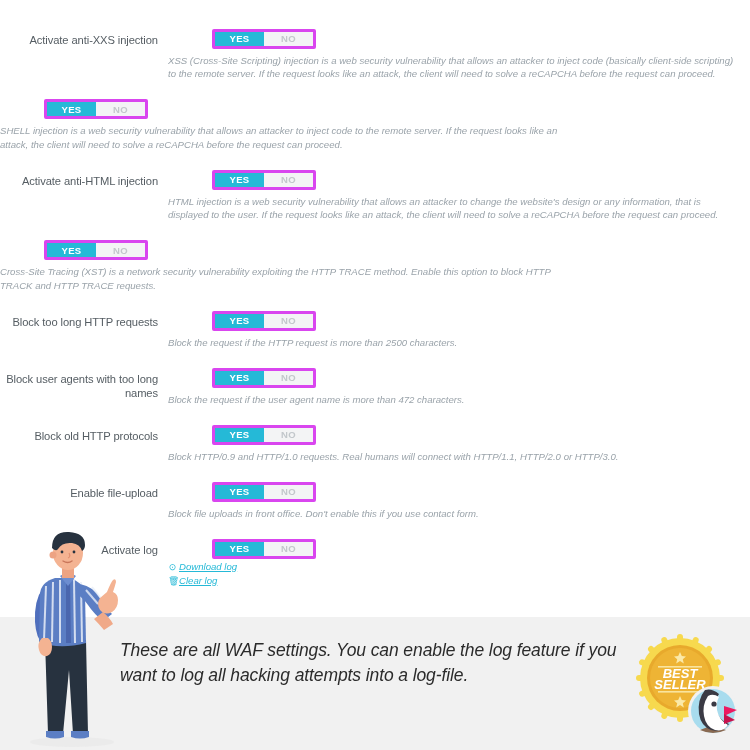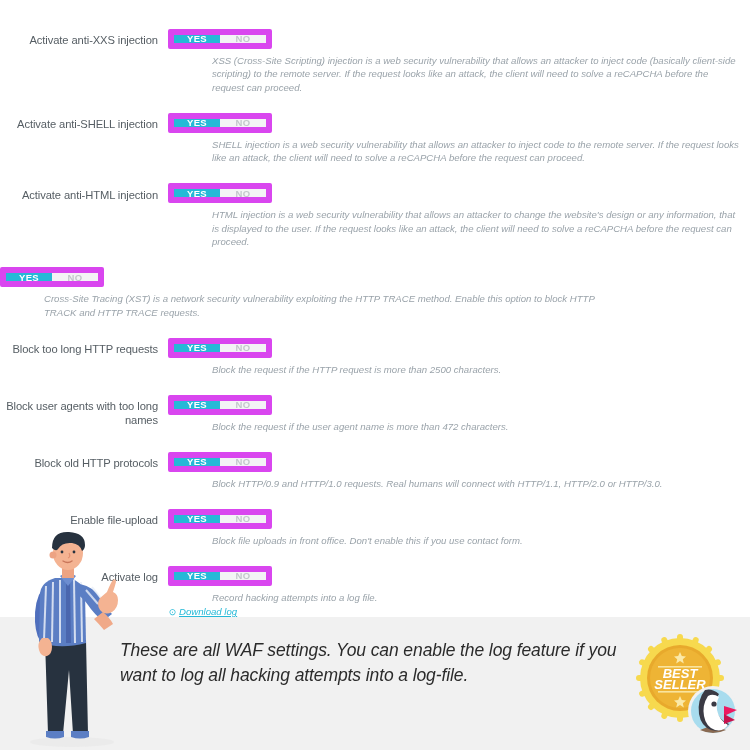--- a/index.html
+++ b/index.html
@@ -46,25 +46,26 @@
   .row-body {
     flex: 1;
     padding-right: 8px;
   }
 
   
   .toggle {
     display: inline-flex;
     width: 104px;
     height: 20px;
-    border: 6px solid #d946ef;
+    border: 3px solid #d946ef;
     border-radius: 2px;
     overflow: hidden;
     background: #f97316;
     box-sizing: border-box;
+    margin-left: 44px;
   }
   .toggle .opt {
     flex: 1;
     display: flex;
     align-items: center;
     justify-content: center;
     font-size: 9.5px;
     font-weight: bold;
     letter-spacing: 0.4px;
     cursor: pointer;
@@ -79,21 +80,20 @@
     color: #c2c7cb;
   }
 
   .row-desc {
     font-size: 9.6px;
     font-style: italic;
     color: #9aa3aa;
     line-height: 13.5px;
     margin-top: 5px;
     max-width: 578px;
-    margin-left: 44px;
   }
 
   .log-links {
     margin-top: 1px;
   }
   .log-link {
     display: block;
     font-size: 9.6px;
     font-style: italic;
     color: #25b9d7;
@@ -161,21 +161,20 @@
 <div id="settings-form">
     <div class="form-row">
       <div class="row-label">Activate anti-XXS injection</div>
       <div class="row-body"><div class="toggle">
           <div class="opt on">YES</div>
           <div class="opt off">NO</div>
         </div><div class="row-desc">XSS (Cross-Site Scripting) injection is a web security vulnerability that allows an attacker to inject code (basically client-side scripting) to the remote server. If the request looks like an attack, the client will need to solve a reCAPCHA before the request can proceed.</div></div>
     </div>
     <div class="row-gap"></div>
     <div class="form-row">
-      <div class="row-label">Activate anti-SHELL injection</div>
       <div class="row-body"><div class="toggle">
           <div class="opt on">YES</div>
           <div class="opt off">NO</div>
         </div><div class="row-desc">SHELL injection is a web security vulnerability that allows an attacker to inject code to the remote server. If the request looks like an attack, the client will need to solve a reCAPCHA before the request can proceed.</div></div>
     </div>
     <div class="row-gap"></div>
     <div class="form-row">
       <div class="row-label">Activate anti-HTML injection</div>
       <div class="row-body"><div class="toggle">
           <div class="opt on">YES</div>
@@ -220,21 +219,21 @@
           <div class="opt on">YES</div>
           <div class="opt off">NO</div>
         </div><div class="row-desc">Block file uploads in front office. Don't enable this if you use contact form.</div></div>
     </div>
     <div class="row-gap"></div>
     <div class="form-row">
       <div class="row-label">Activate log</div>
       <div class="row-body"><div class="toggle">
           <div class="opt on">YES</div>
           <div class="opt off">NO</div>
-        </div><div class="row-desc">Record hacking attempts into a log file.</div><div class="log-links">
+        </div><div class="log-links">
           <a class="log-link"><span class="lnk-icon">⊙</span><span class="lnk-text">Download log</span></a>
           <a class="log-link"><span class="lnk-icon">🗑</span><span class="lnk-text">Clear log</span></a>
         </div></div>
     </div>
     <div class="row-gap"></div>
   </div>
 
 <div id="bottom-band">
   <div id="band-bg"></div>
 

